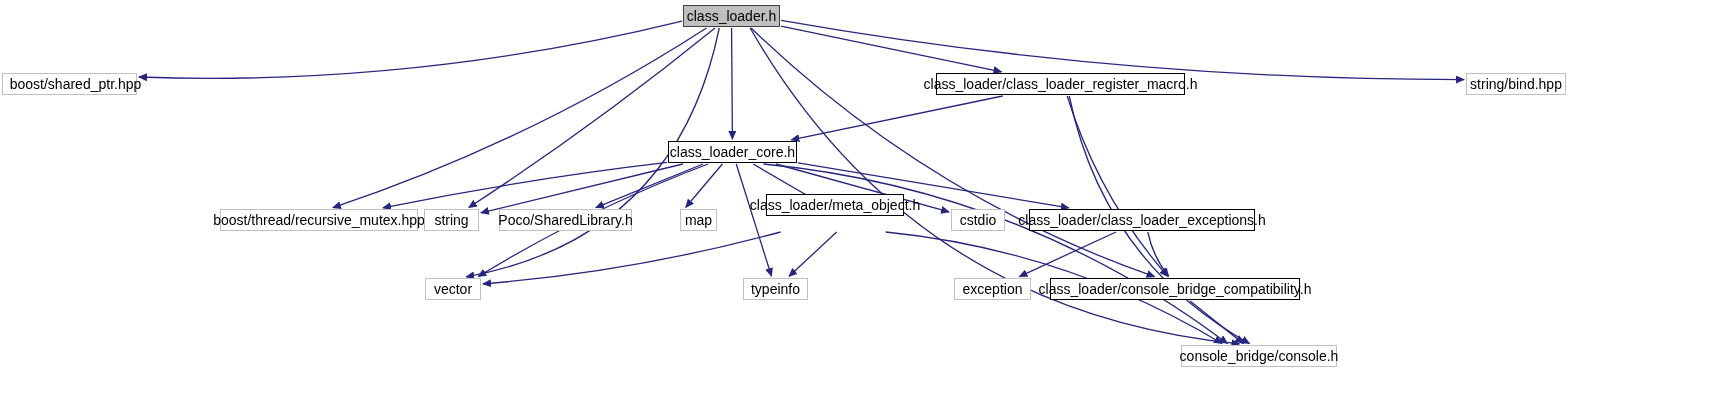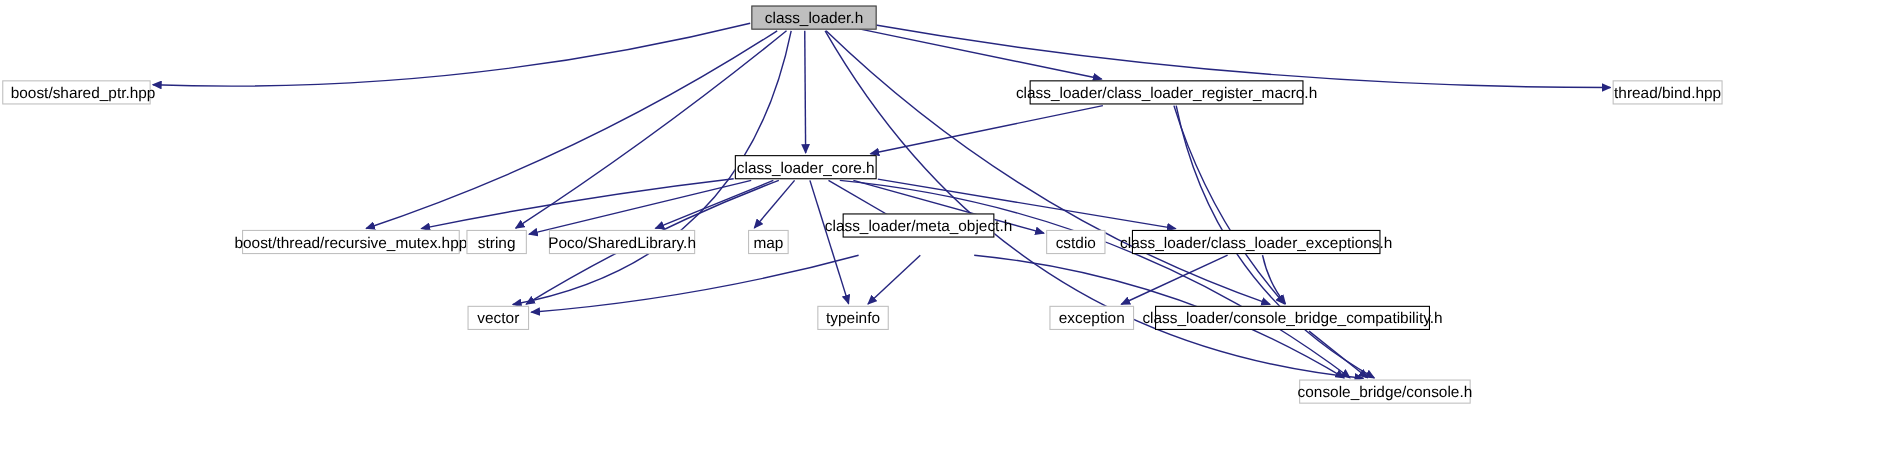--- a/index.html
+++ b/index.html
@@ -84,31 +84,31 @@
         <path d="M763.4705882352941,164 Q1021.0404537097234,188.7283143226993 1227.2294673584506,343.3999258821604" fill="none" stroke="#26267f" stroke-width="1.3" marker-end="url(#arrowhead)"></path>
         <path d="M836.6304347826087,232 Q812.5,254.5 789.1009490704598,276.31803397484146" fill="none" stroke="#26267f" stroke-width="1.3" marker-end="url(#arrowhead)"></path>
         <path d="M780.5434782608695,232 Q633.6719836027979,271.76938004825865 482.99678899772795,283.8732686860293" fill="none" stroke="#26267f" stroke-width="1.3" marker-end="url(#arrowhead)"></path>
         <path d="M885.6323529411765,232 Q1066.8573873776531,250.03878580037525 1222.011015439501,343.4840714499302" fill="none" stroke="#26267f" stroke-width="1.3" marker-end="url(#arrowhead)"></path>
         <path d="M1116,232 Q1067.25,254.5 1019.4079593845005,276.58094182253825" fill="none" stroke="#26267f" stroke-width="1.3" marker-end="url(#arrowhead)"></path>
         <path d="M1147.7391304347825,232 Q1153.0871946701861,257.08873298382406 1168.630376260903,276.2238053122995" fill="none" stroke="#26267f" stroke-width="1.3" marker-end="url(#arrowhead)"></path>
         <path d="M1190.044776119403,301 Q1217,322.5 1243.1734479099669,343.37644059485456" fill="none" stroke="#26267f" stroke-width="1.3" marker-end="url(#arrowhead)"></path>
       </g>
   </svg>
   <div id="node-layer">
-      <div class="node root" style="left: 683px; top: 5px; width: 114px; height: 22px;">
+      <div class="node root" style="left: 683px; top: 5px; width: 97px; height: 22px;">
         <span class="node-label">class_loader.h</span>
       </div>
       <div class="node" style="left: 2px; top: 73px; width: 135px; height: 22px; padding-left: 12px;">
         <span class="node-label">boost/shared_ptr.hpp</span>
       </div>
       <div class="node strong" style="left: 936px; top: 73px; width: 249px; height: 22px; text-align: right;">
         <span class="node-label">class_loader/class_loader_register_macro.h</span>
       </div>
       <div class="node" style="left: 1466px; top: 73px; width: 100px; height: 22px;">
-        <span class="node-label">thread/bind.hpp</span>
+        <span class="node-label">string/bind.hpp</span>
       </div>
       <div class="node strong" style="left: 668px; top: 141px; width: 129px; height: 22px;">
         <span class="node-label">class_loader_core.h</span>
       </div>
       <div class="node" style="left: 208px; top: 209px; width: 198px; height: 22px; margin-left: 12px;">
         <span class="node-label">boost/thread/recursive_mutex.hpp</span>
       </div>
       <div class="node" style="left: 424px; top: 209px; width: 55px; height: 22px;">
         <span class="node-label">string</span>
       </div>

